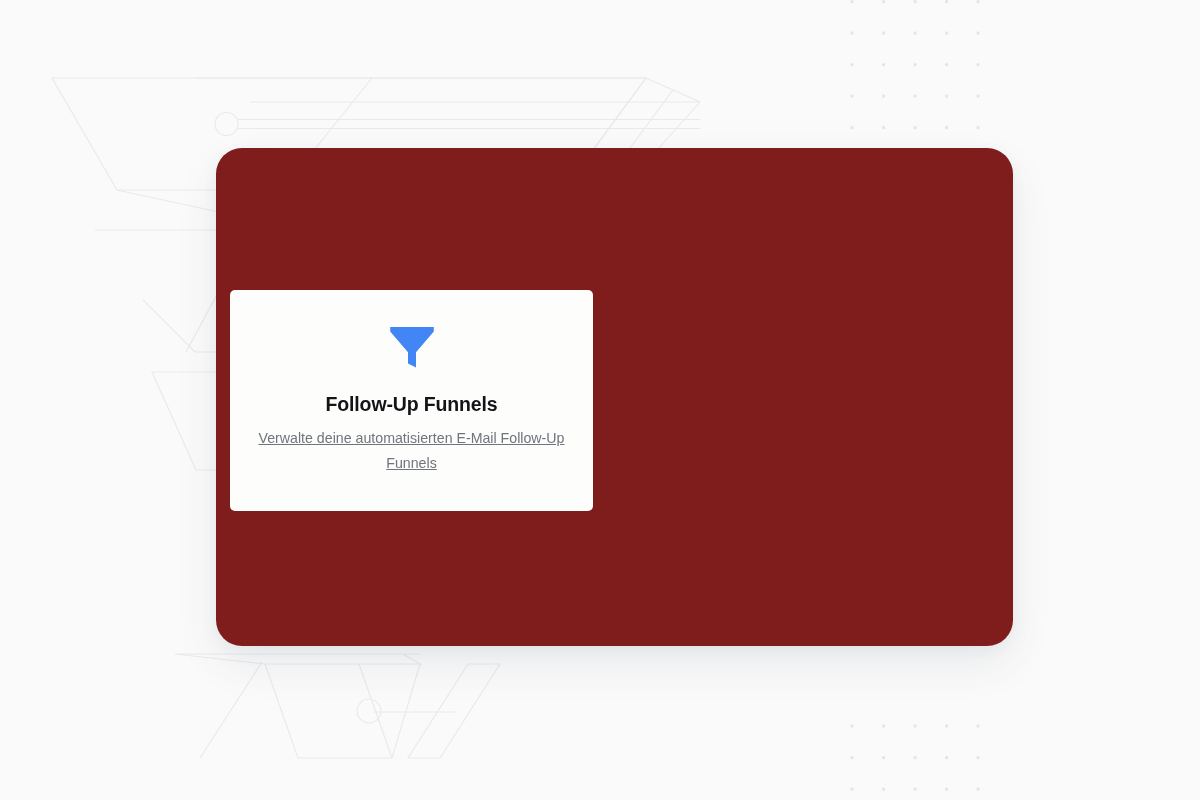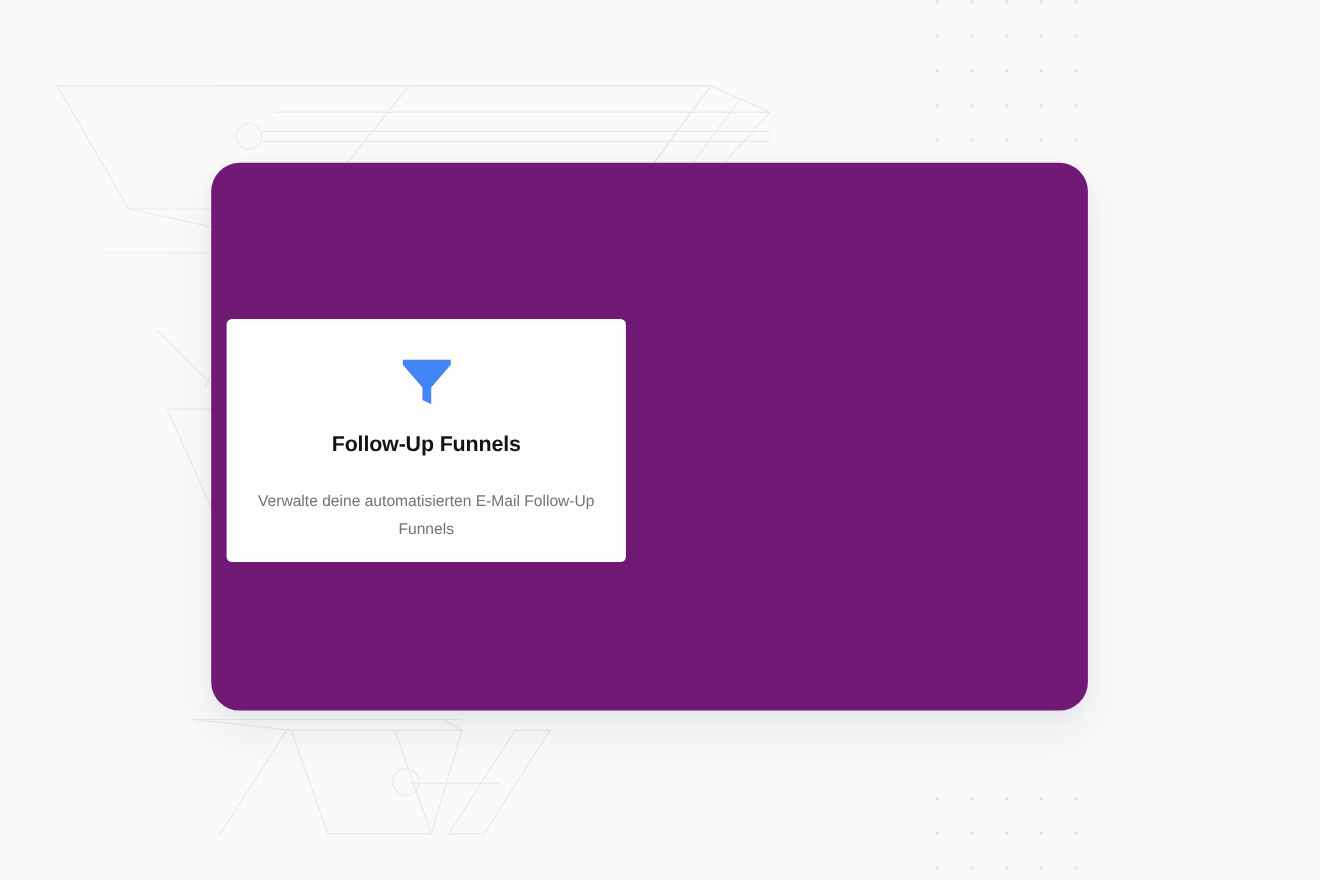--- a/index.html
+++ b/index.html
@@ -21,25 +21,25 @@
     position: absolute;
     left: 0; top: 0;
     width: 1200px; height: 800px;
     z-index: 0;
     pointer-events: none;
   }
 
   
   #panel {
     position: absolute;
-    left: 192px;
+    left: 216px;
     top: 148px;
     width: 797px;
     height: 498px;
-    background: #701a75;
+    background: #7f1d1d;
     border-radius: 26px;
     box-shadow: 0 18px 42px rgba(60, 72, 95, 0.085),
                 0 4px 14px rgba(60, 72, 95, 0.05);
     z-index: 1;
   }
 
   #card-grid {
     position: absolute;
     left: 14px;
     top: 142px;
@@ -72,26 +72,27 @@
   .card-title {
     margin-top: 20px;
     font-size: 19.5px;
     font-weight: bold;
     color: #121417;
     letter-spacing: -0.15px;
     text-align: center;
   }
 
   .card-desc {
-    margin-top: 28px;
+    margin-top: 10px;
     width: 310px;
     font-size: 14.2px;
     line-height: 25px;
     color: #6f747d;
     text-align: center;
+    text-decoration: underline;
   }
 </style>
 </head>
 <body>
 
 <svg id="bg-decor" viewBox="0 0 1200 800" width="1200" height="800">
 
   <defs>
     <pattern id="dotgrid" x="0" y="0" width="31.5" height="31.5" patternUnits="userSpaceOnUse">
       <circle cx="1.6" cy="1.6" r="1.6" fill="#e3e3e4"></circle>

